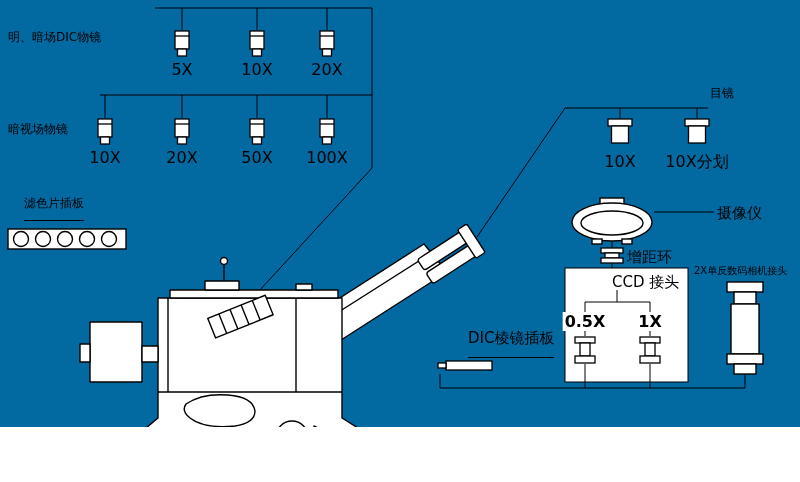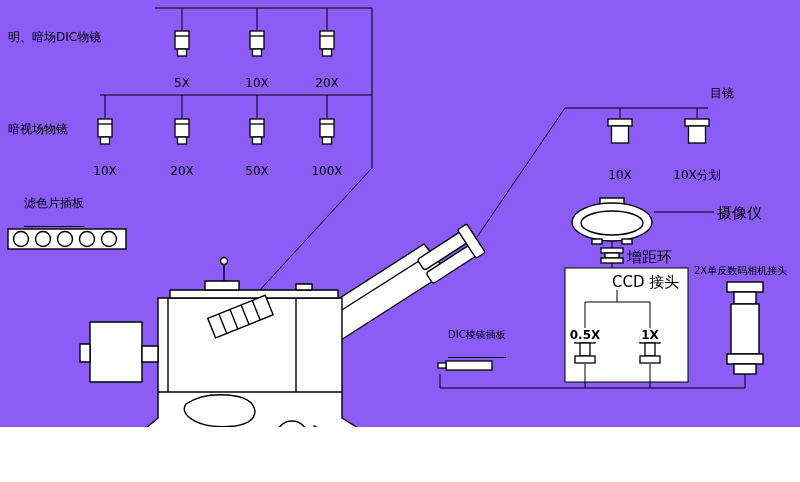--- a/index.html
+++ b/index.html
@@ -1,23 +1,23 @@
 <!DOCTYPE html>
 <html><head>
 <meta charset="utf-8">
 <style>
   html,body{margin:0;padding:0;background:#fff;}
-  #stage{position:relative;width:800px;height:427px;background:#8b5cf6;overflow:hidden;
+  #stage{position:relative;width:800px;height:427px;background:#0369a1;overflow:hidden;
          font-family:"DejaVu Sans",sans-serif;color:#000;}
   #stage svg{position:absolute;left:0;top:0;}
   .lbl{position:absolute;font-size:12px;line-height:1.2;white-space:nowrap;color:#000;}
-  .lbl.small{font-size:12px;margin-top:16px;}
+  .lbl.small{font-size:16px;}
   .lbl.tiny{font-size:10px;}
   .lbl.center{transform:translateX(-50%);}
-  .lbl.underline{border-bottom:1px solid #000;padding-bottom:16px;}
+  .lbl.underline{border-bottom:1px solid #000;padding-bottom:10px;}
   .lbl.maskbg{background:#fff;padding:0 2px;font-weight:bold;}
 </style>
 </head>
 <body>
 
 <div id="stage">
 
   <svg width="800" height="482" viewBox="0 0 800 482">
     <defs>
       <symbol id="sym-obj" viewBox="0 0 20 28">
@@ -167,21 +167,21 @@
       <circle cx="292" cy="437" r="6.5"></circle>
       <polygon points="314,426 322,430 314,434"></polygon>
 
       <path d="M186,404 Q202,393 228,395 Q253,397 255,411 Q255,423 235,426 Q204,429 190,418 Q181,411 186,404 Z"></path>
     </g>
   </svg>
 
   <div class="lbl" style="left:8px;top:30px">明、暗场DIC物镜</div>
   <div class="lbl" style="left:8px;top:122px">暗视场物镜</div>
   <div class="lbl underline" style="left:24px;top:196px">滤色片插板</div>
-  <div class="lbl underline" style="left:448px;top:329px;font-size:10px">DIC棱镜插板</div>
+  <div class="lbl underline" style="left:468px;top:329px;font-size:15px">DIC棱镜插板</div>
 
   <div class="lbl small center" style="left:182px;top:60px">5X</div>
   <div class="lbl small center" style="left:257px;top:60px">10X</div>
   <div class="lbl small center" style="left:327px;top:60px">20X</div>
 
   <div class="lbl small center" style="left:105px;top:148px">10X</div>
   <div class="lbl small center" style="left:182px;top:148px">20X</div>
   <div class="lbl small center" style="left:257px;top:148px">50X</div>
   <div class="lbl small center" style="left:327px;top:148px">100X</div>
 

